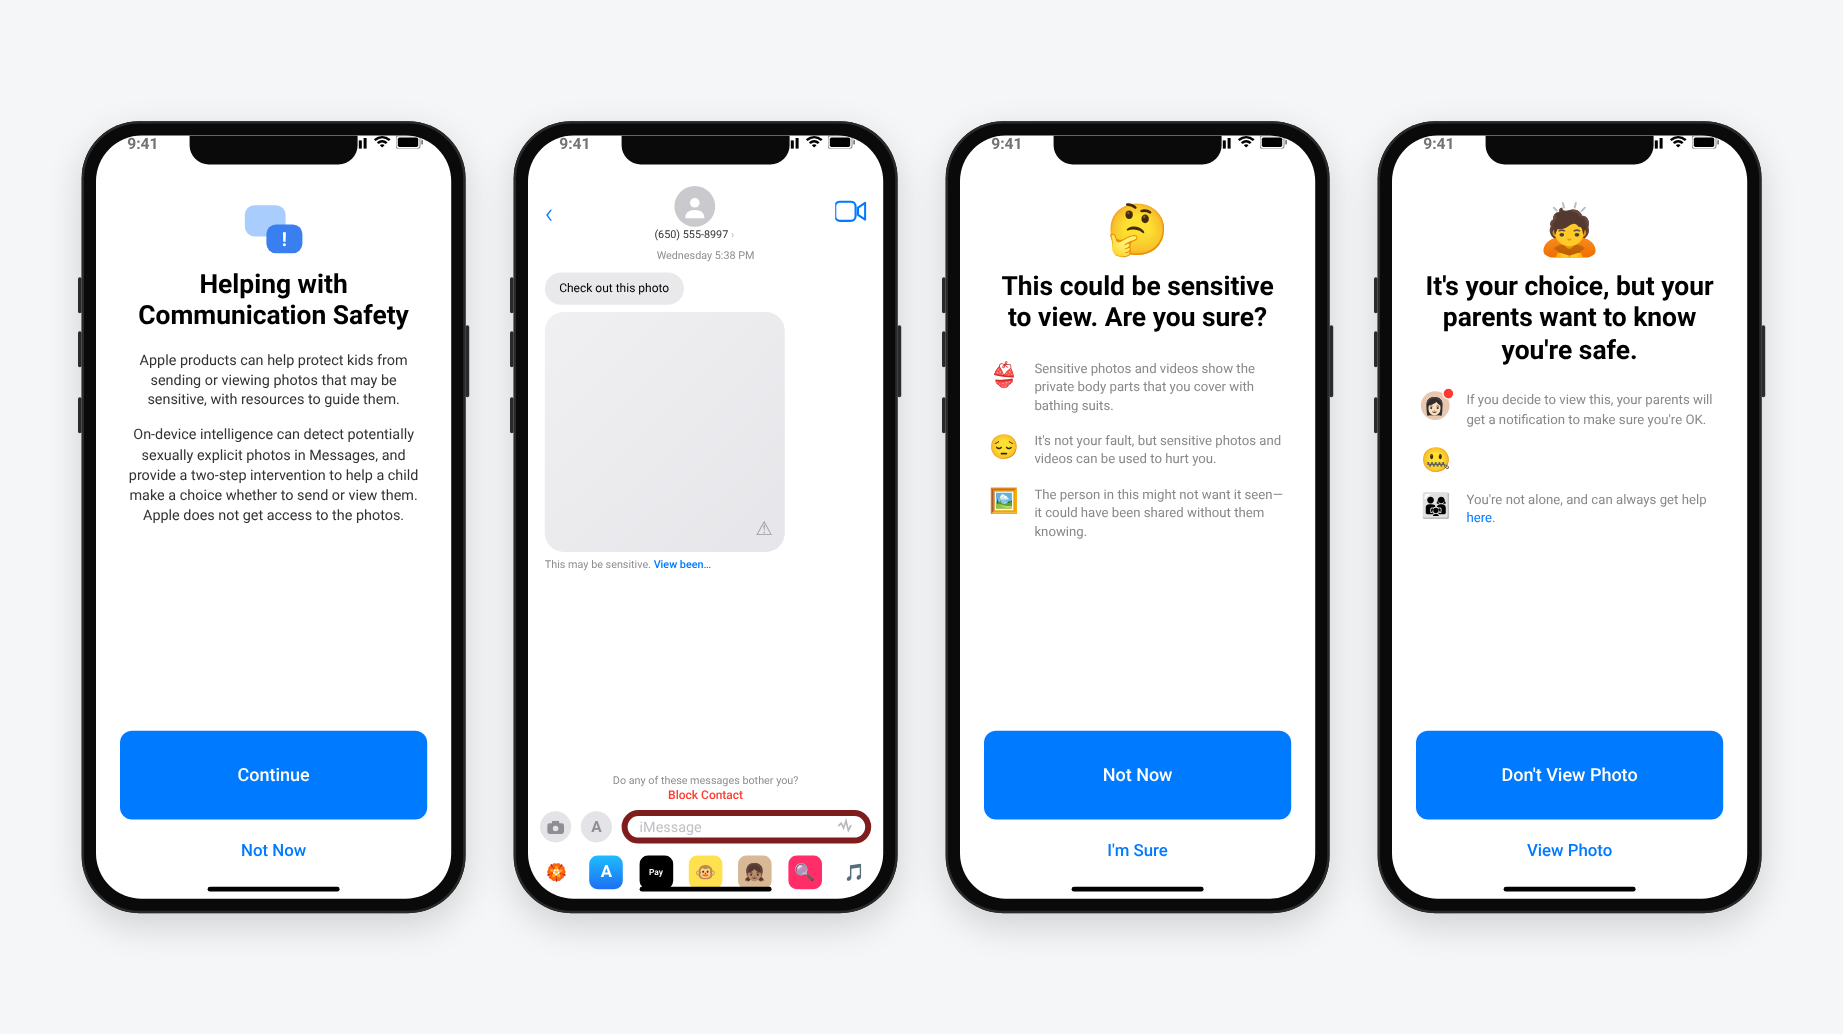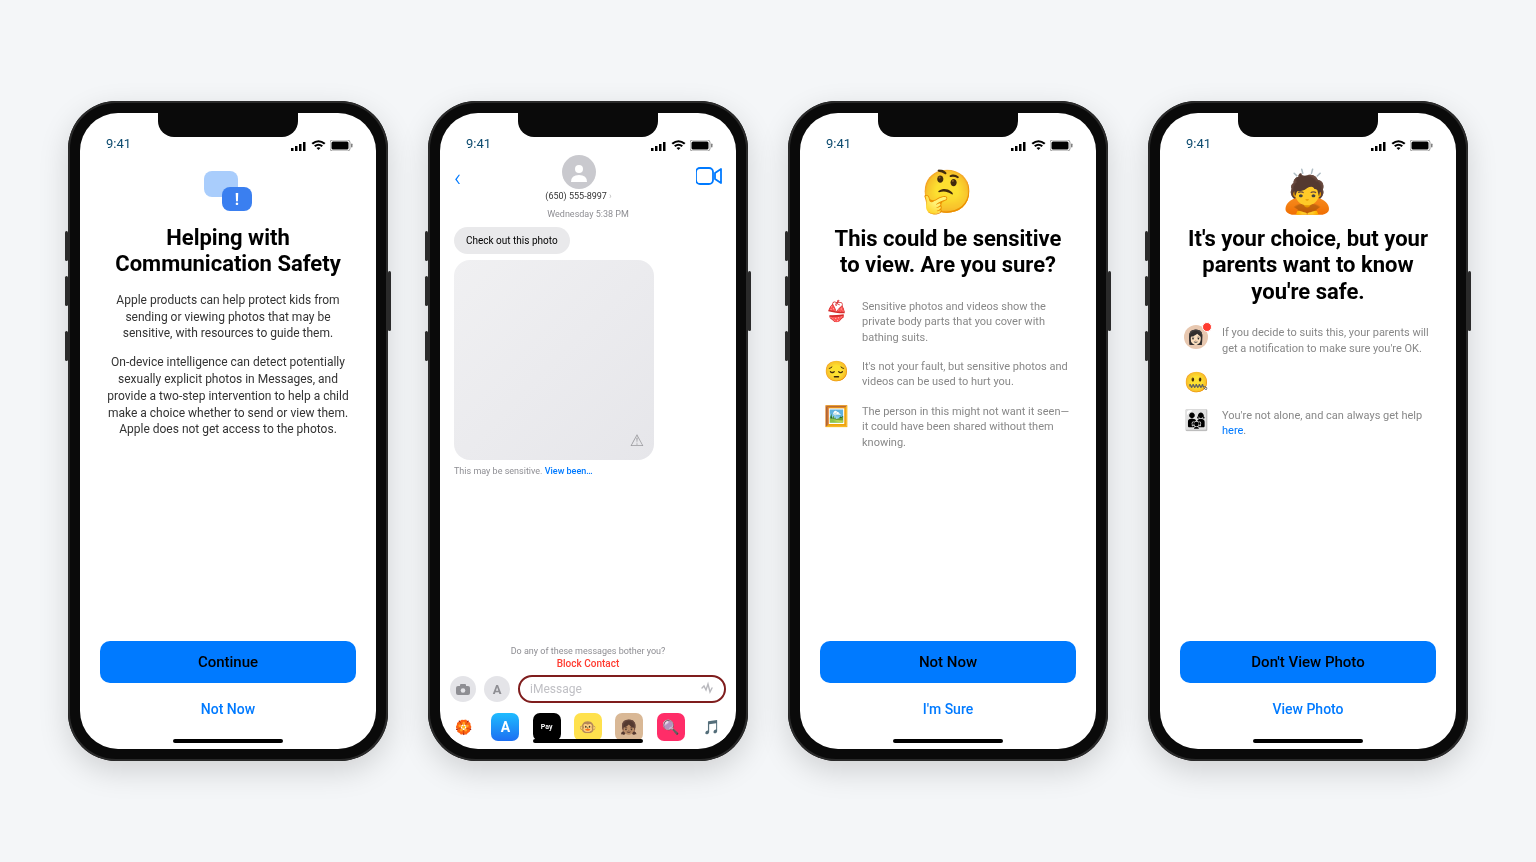--- a/index.html
+++ b/index.html
@@ -51,26 +51,26 @@
     transform: translateX(-50%);
     width: 140px; height: 24px;
     background: #0a0a0a;
     border-bottom-left-radius: 16px;
     border-bottom-right-radius: 16px;
     z-index: 10;
   }
   .status-bar {
     height: 38px;
     display: flex;
-    align-items: flex-end;
+    align-items: flex-start;
     justify-content: space-between;
     padding: 0 22px 0 26px;
     font-size: 13px;
-    font-weight: 400;
-    color: #0c4a6e;
+    font-weight: 700;
+    color: #737373;
   }
   .status-icons { display: flex; gap: 4px; align-items: center; }
   .signal, .wifi, .battery { display: inline-block; }
   .signal svg, .wifi svg, .battery svg { display: block; }
   .home-indicator {
     position: absolute;
     bottom: 6px; left: 50%;
     transform: translateX(-50%);
     width: 110px; height: 4px;
     background: #000;
@@ -110,25 +110,25 @@
   .bullets { margin-top: 6px; display: flex; flex-direction: column; gap: 14px; padding: 0 4px; }
   .bullet { display: flex; gap: 12px; align-items: flex-start; }
   .bullet .emoji { font-size: 20px; width: 26px; text-align: center; flex-shrink: 0; position: relative; }
   .bullet .txt { font-size: 11px; color: #888; line-height: 1.4; }
   .bullet .txt a { color: #007aff; text-decoration: none; }
   .badge { position:absolute; top:-3px; right:-2px; width:10px;height:10px;background:#ff3b30;border-radius:50%;border:1.5px solid #fff; }
 
   .spacer { flex: 1; }
   .btn-primary {
     background: #007aff;
-    color: #000000;
+    color: #ffffff;
     font-size: 15px;
     font-weight: 500;
     text-align: center;
-    padding: 12px;
+    padding: 28px;
     border-radius: 10px;
     margin-bottom: 10px;
   }
   .btn-secondary {
     color: #007aff;
     font-size: 14px;
     font-weight: 500;
     text-align: center;
     padding: 8px;
   }
@@ -188,21 +188,21 @@
   .bother { text-align:center;font-size:9px;color:#8e8e93;margin-top:auto;margin-bottom:2px; }
   .block { text-align:center;font-size:10px;color:#ff3b30;font-weight:500;}
   .compose {
     display:flex;align-items:center;gap:8px;padding:6px 10px;
   }
   .compose .circ {
     width:26px;height:26px;border-radius:50%;background:#e4e4e8;
     display:flex;align-items:center;justify-content:center;color:#8e8e93;font-size:13px;
   }
   .compose-input {
-    flex:1;height:28px;border:2px solid #7f1d1d;border-radius:14px;
+    flex:1;height:28px;border:5px solid #7f1d1d;border-radius:14px;
     padding:0 10px;display:flex;align-items:center;justify-content:space-between;
     font-size:12px;color:#c0c0c5;
   }
   .app-strip {
     display:flex;gap:6px;padding:4px 10px 8px;justify-content:space-between;
   }
   .app-strip .app {
     width:28px;height:28px;border-radius:7px;
     display:flex;align-items:center;justify-content:center;font-size:14px;
   }
@@ -434,21 +434,21 @@
     </div>
     <div class="content">
       <div class="hero-icon">🙇</div>
       <div class="title">It's your choice, but your parents want to know you're safe.</div>
       <div class="bullets">
         <div class="bullet">
           <div class="emoji">
             <div class="avatar-emoji">👩🏻</div>
               <div class="badge"></div>
           </div>
-          <div class="txt">If you decide to suits this, your parents will get a notification to make sure you're OK.</div>
+          <div class="txt">If you decide to view this, your parents will get a notification to make sure you're OK.</div>
         </div>
         <div class="bullet">
           <div class="emoji">🤐</div>
         </div>
         <div class="bullet">
           <div class="emoji">👨‍👩‍👧</div>
           <div class="txt">
             <span>You're not alone, and can always get help </span><a>here</a><span>.</span>
           </div>
         </div>

